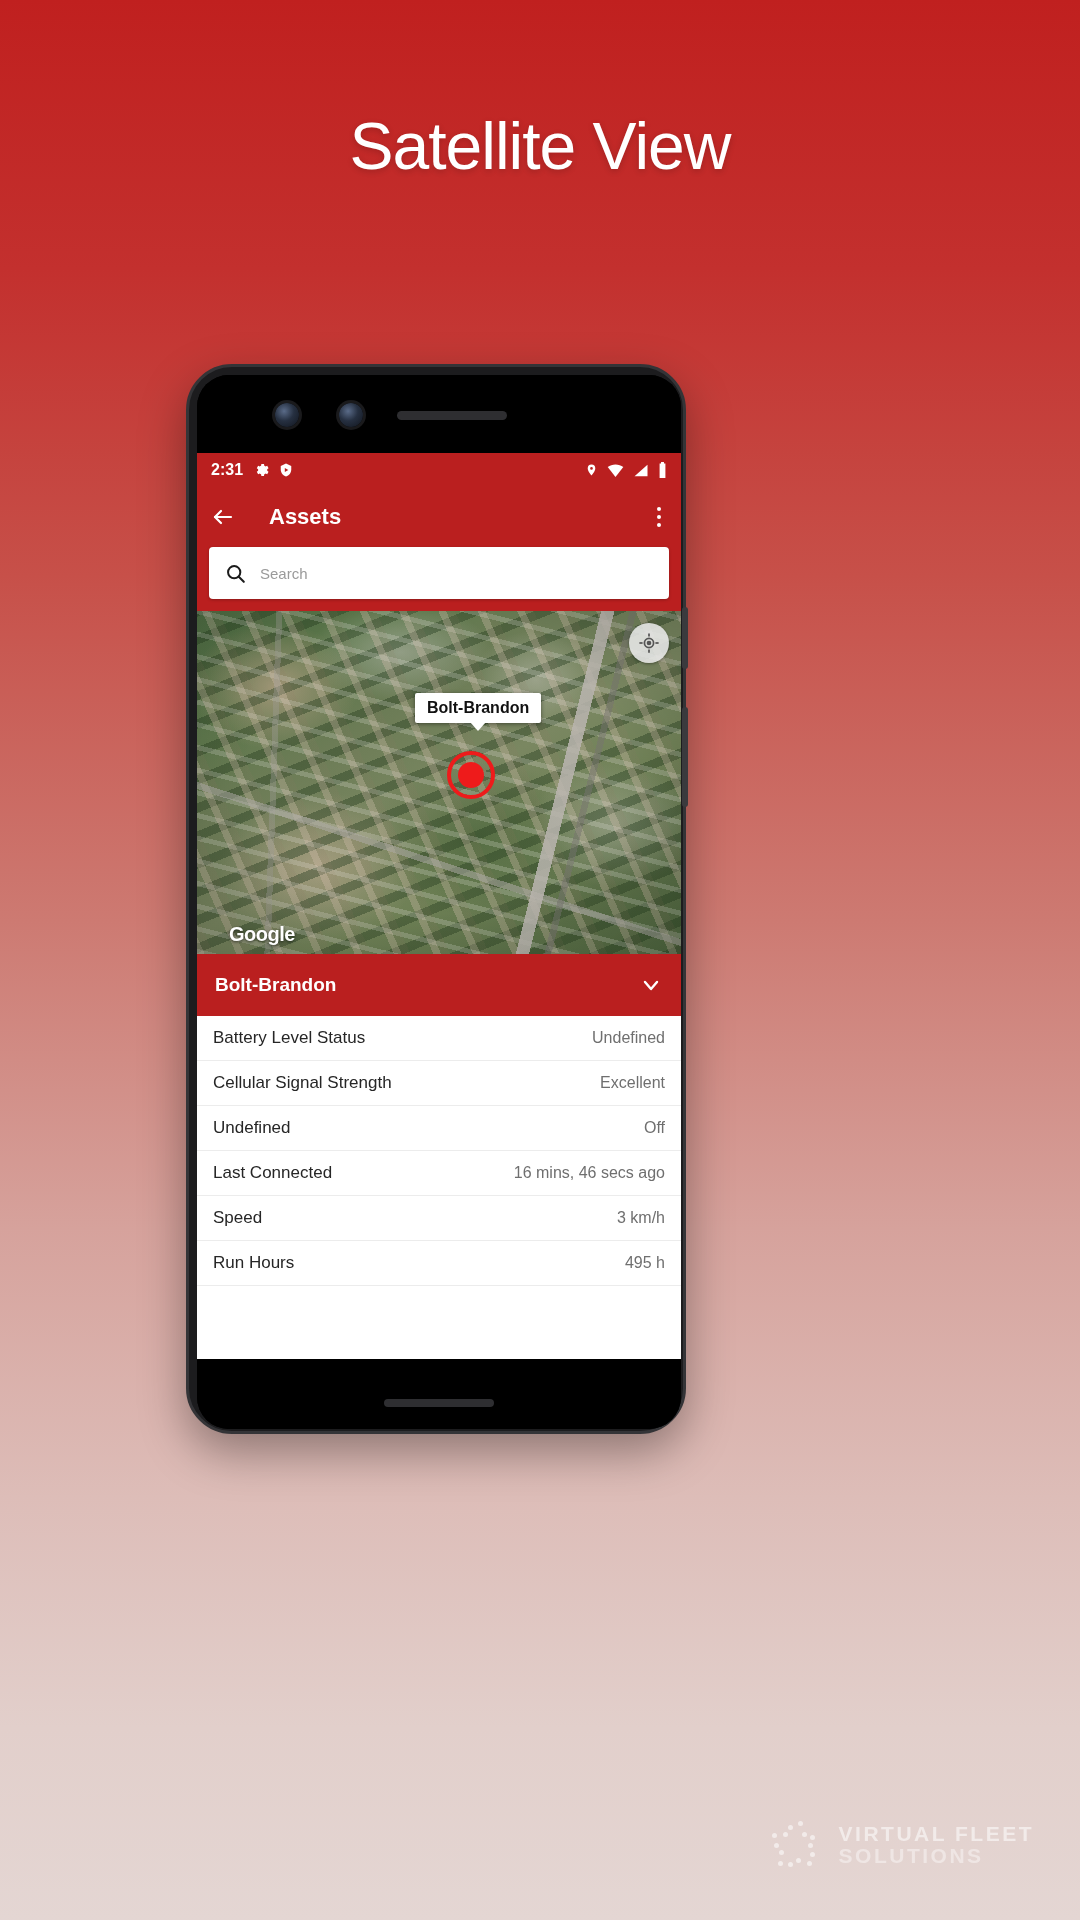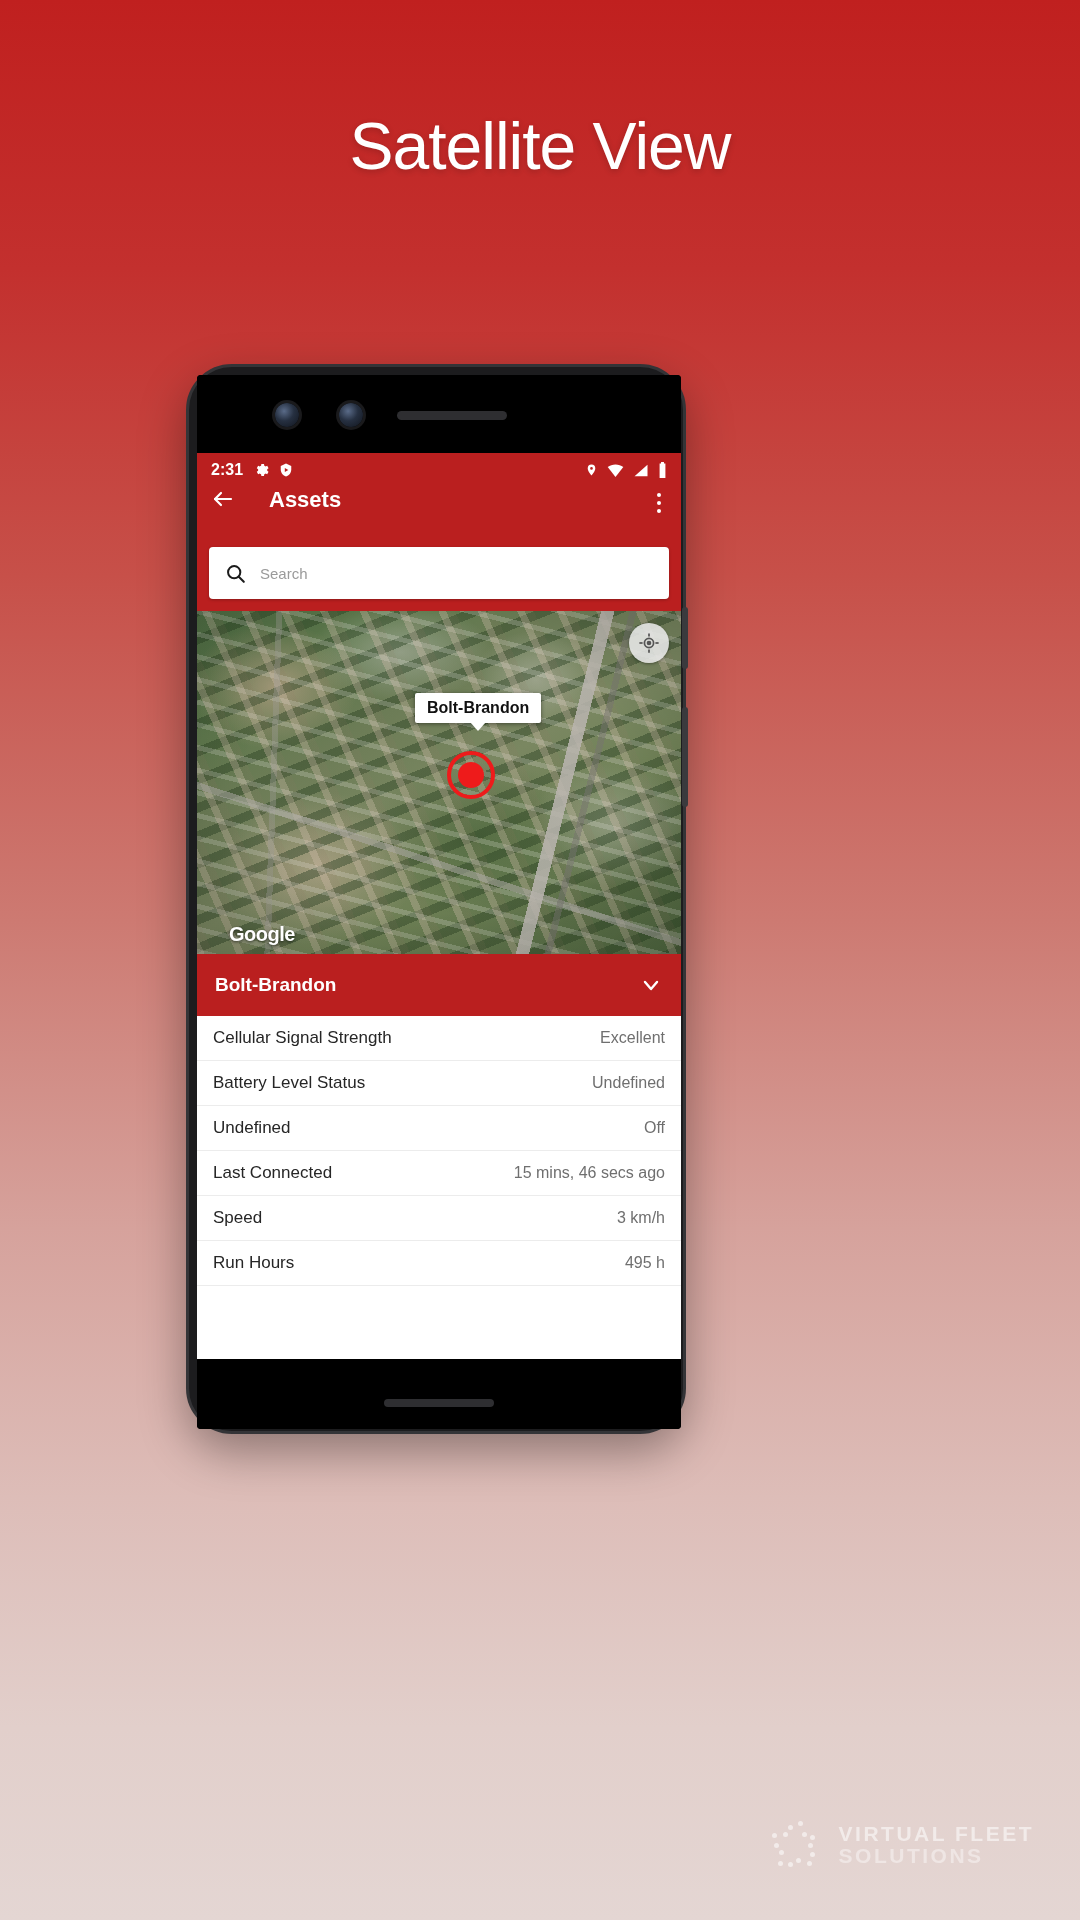--- a/index.html
+++ b/index.html
@@ -31,21 +31,21 @@
     background: #1c1c1e;
     border-radius: 46px;
     box-shadow: 0 18px 46px rgba(0,0,0,.35);
     border: 3px solid #343437;
   }
   .phone-inner {
     position: absolute;
     left: 8px; top: 8px;
     width: 484px; height: 1054px;
     background: #000;
-    border-radius: 4px;
+    border-radius: 32px;
     overflow: hidden;
   }
   .btn-power {
     position:absolute; right:-5px; top:240px; width:6px; height:62px;
     background:#3a3a3d; border-radius:3px;
   }
   .btn-vol {
     position:absolute; right:-5px; top:340px; width:6px; height:100px;
     background:#3a3a3d; border-radius:3px;
   }
@@ -71,21 +71,21 @@
     display:flex; align-items:center; padding:0 14px;
     font-size:16px; font-weight:600;
   }
   .sb-left { display:flex; align-items:center; gap:10px; }
   .sb-right { margin-left:auto; display:flex; align-items:center; gap:9px; }
   .sb-ic { display:block; }
 
   
   .appbar {
     background:#ba1f1f; color:#fff; height:60px;
-    display:flex; align-items:flex-start; padding:0 14px;
+    display:flex; align-items:center; padding:0 14px;
   }
   .appbar-title { font-size:22px; font-weight:bold; margin-left:34px; }
   .kebab { margin-left:auto; display:flex; flex-direction:column; gap:4px; align-items:center; padding:6px; }
   .kebab i { width:4px; height:4px; border-radius:50%; background:#fff; display:block; }
 
   
   .searchwrap { background:#ba1f1f; padding:0 12px 12px 12px; }
   .searchbox {
     background:#fff; border-radius:4px; height:52px;
     display:flex; align-items:center; padding:0 16px; gap:14px;
@@ -279,34 +279,34 @@
 
       <div class="sect-header">
         <div class="sect-title">Bolt-Brandon</div>
         <svg class="chev" width="24" height="24" viewBox="0 0 24 24" fill="none" stroke="#fff" stroke-width="2.4" stroke-linecap="round" stroke-linejoin="round">
           <polyline points="6,9 12,16 18,9"></polyline>
         </svg>
       </div>
 
       <div class="rows" id="rows">
           <div class="row">
+            <div class="row-label">Battery Level Status</div>
+            <div class="row-value">Undefined</div>
+          </div>
+          <div class="row">
             <div class="row-label">Cellular Signal Strength</div>
             <div class="row-value">Excellent</div>
           </div>
           <div class="row">
-            <div class="row-label">Battery Level Status</div>
-            <div class="row-value">Undefined</div>
-          </div>
-          <div class="row">
             <div class="row-label">Undefined</div>
             <div class="row-value">Off</div>
           </div>
           <div class="row">
             <div class="row-label">Last Connected</div>
-            <div class="row-value">15 mins, 46 secs ago</div>
+            <div class="row-value">16 mins, 46 secs ago</div>
           </div>
           <div class="row">
             <div class="row-label">Speed</div>
             <div class="row-value">3 km/h</div>
           </div>
           <div class="row">
             <div class="row-label">Run Hours</div>
             <div class="row-value">495 h</div>
           </div>
         </div>

